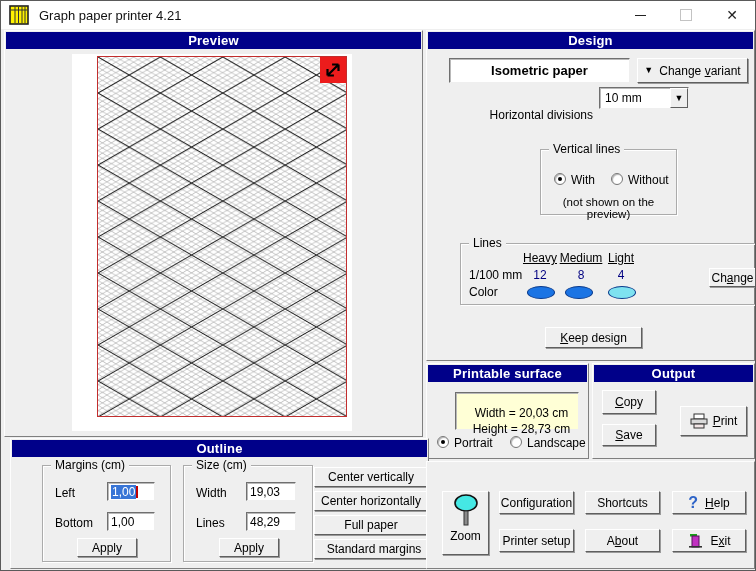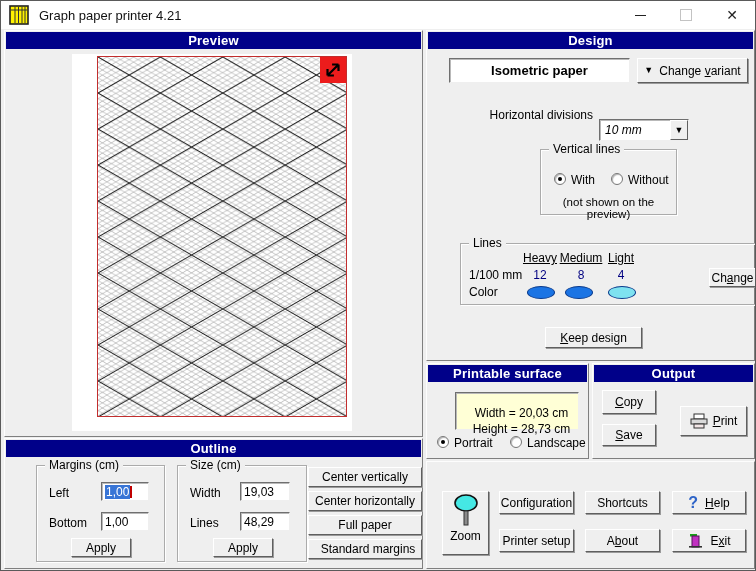--- a/index.html
+++ b/index.html
@@ -94,21 +94,21 @@
 
     <div class="field" style="left:22px;top:27px;width:181px;height:25px;justify-content:center;font-weight:bold;font-size:13px;">
       <span>Isometric paper</span>
     </div>
     <div class="btn" style="left:210px;top:27px;width:111px;height:25px;">
       <span class="tri" style="margin-right:6px;">▼</span>
       <span>Change <u>v</u>ariant</span>
     </div>
 
     <div class="lbl" style="left:40px;top:77px;width:126px;text-align:right;">Horizontal divisions</div>
-    <div class="field" style="left:172px;top:88px;width:90px;height:22px;padding:0 0 0 5px;font-style:italic;">
+    <div class="field" style="left:172px;top:56px;width:90px;height:22px;padding:0 0 0 5px;">
       <span>10 mm</span>
       <span class="combo-arrow">
           <span class="tri">▼</span>
         </span>
     </div>
 
     <div class="groupbox" style="left:97px;top:118px;width:137px;height:66px;">
       <span class="legend">Vertical lines</span>
       <span class="radio checked" style="left:13px;top:23px;"></span>
       <span class="lbl" style="left:30px;top:23px;">With</span>
@@ -163,21 +163,21 @@
     <div class="btn" style="left:87px;top:42px;width:67px;height:30px;">
       <svg width="18" height="16" viewBox="0 0 18 16" style="margin-right:5px;">
         <rect x="4" y="1" width="10" height="5" fill="#fff" stroke="#333" stroke-width="1"></rect>
         <rect x="1" y="6" width="16" height="5" fill="#d9d9d9" stroke="#333" stroke-width="1"></rect>
         <rect x="4" y="11" width="10" height="4" fill="#f2e6e6" stroke="#333" stroke-width="1"></rect>
       </svg>
       <span><u>P</u>rint</span>
     </div>
   </div>
 
-  <div class="panel" style="left:3px;top:437px;width:419px;height:131px;">
+  <div class="panel" style="left:9px;top:437px;width:419px;height:131px;">
     <div class="hdr">Outline</div>
 
     <div class="groupbox" style="left:15px;top:26px;width:129px;height:97px;">
       <span class="legend">Margins (cm)</span>
       <span class="lbl" style="left:12px;top:20px;">Left</span>
       <div class="field" style="left:64px;top:16px;width:48px;height:19px;">
         <span class="sel">1,00</span>
           <span class="caret"></span>
       </div>
       <span class="lbl" style="left:12px;top:50px;">Bottom</span>

